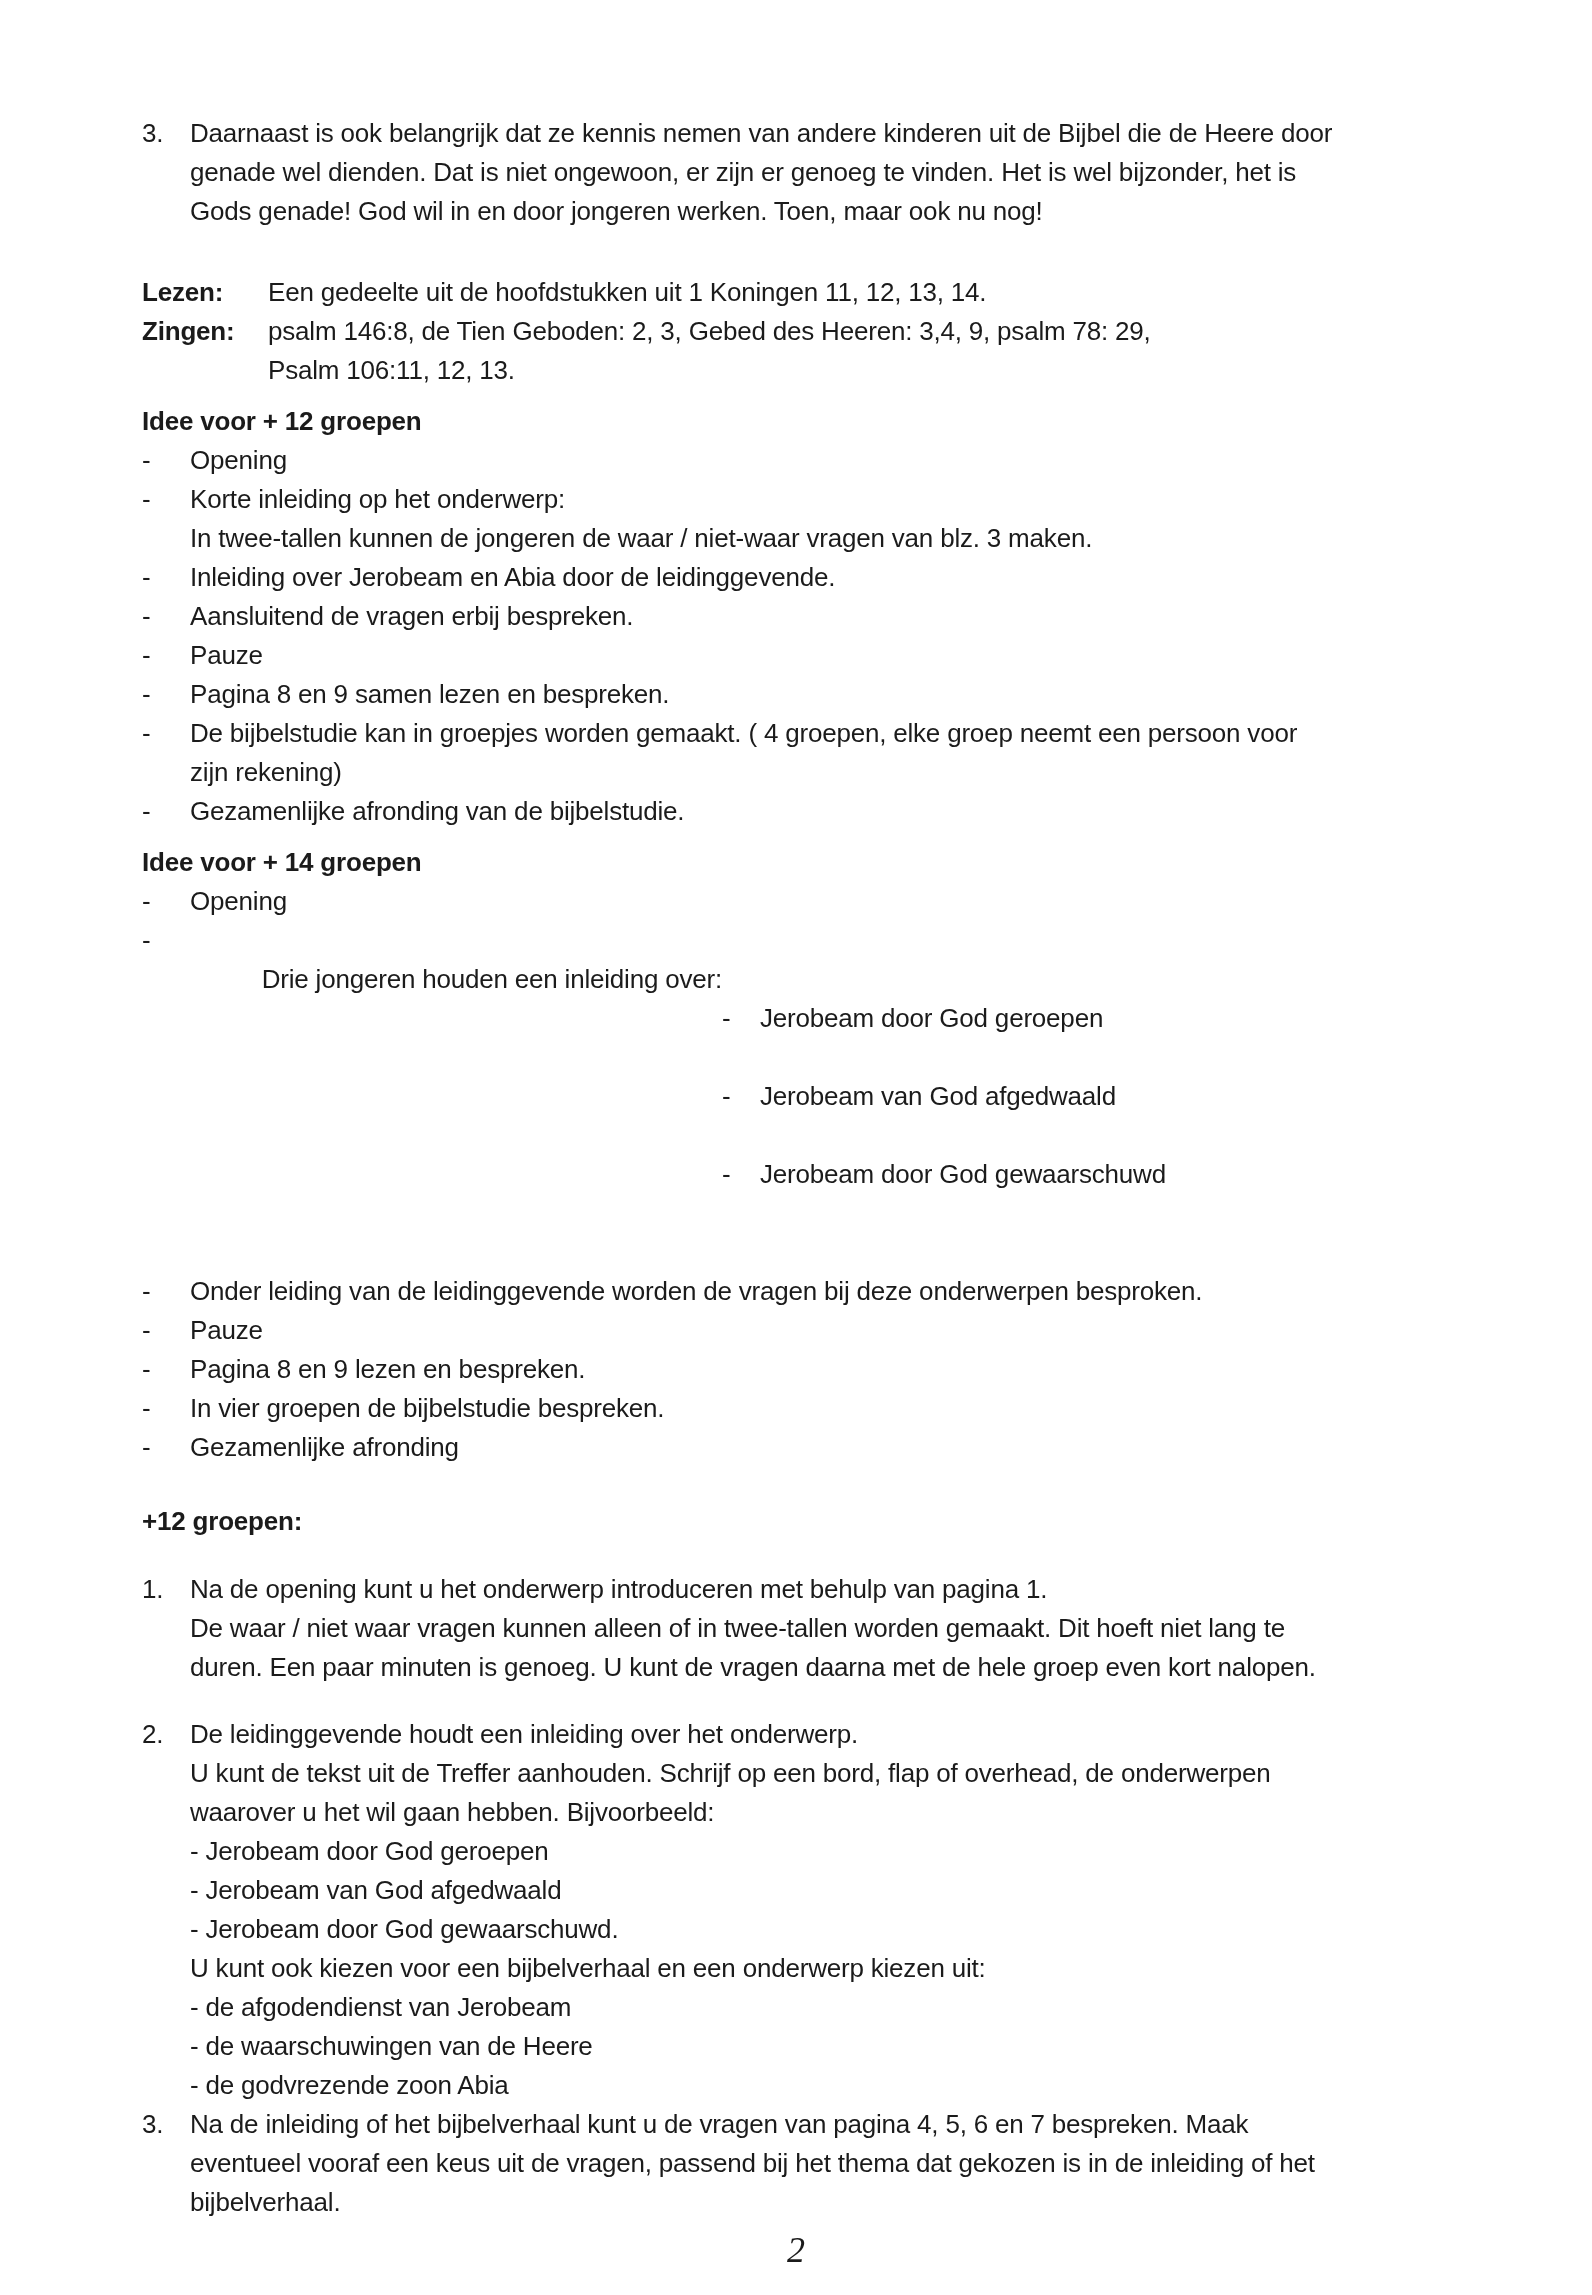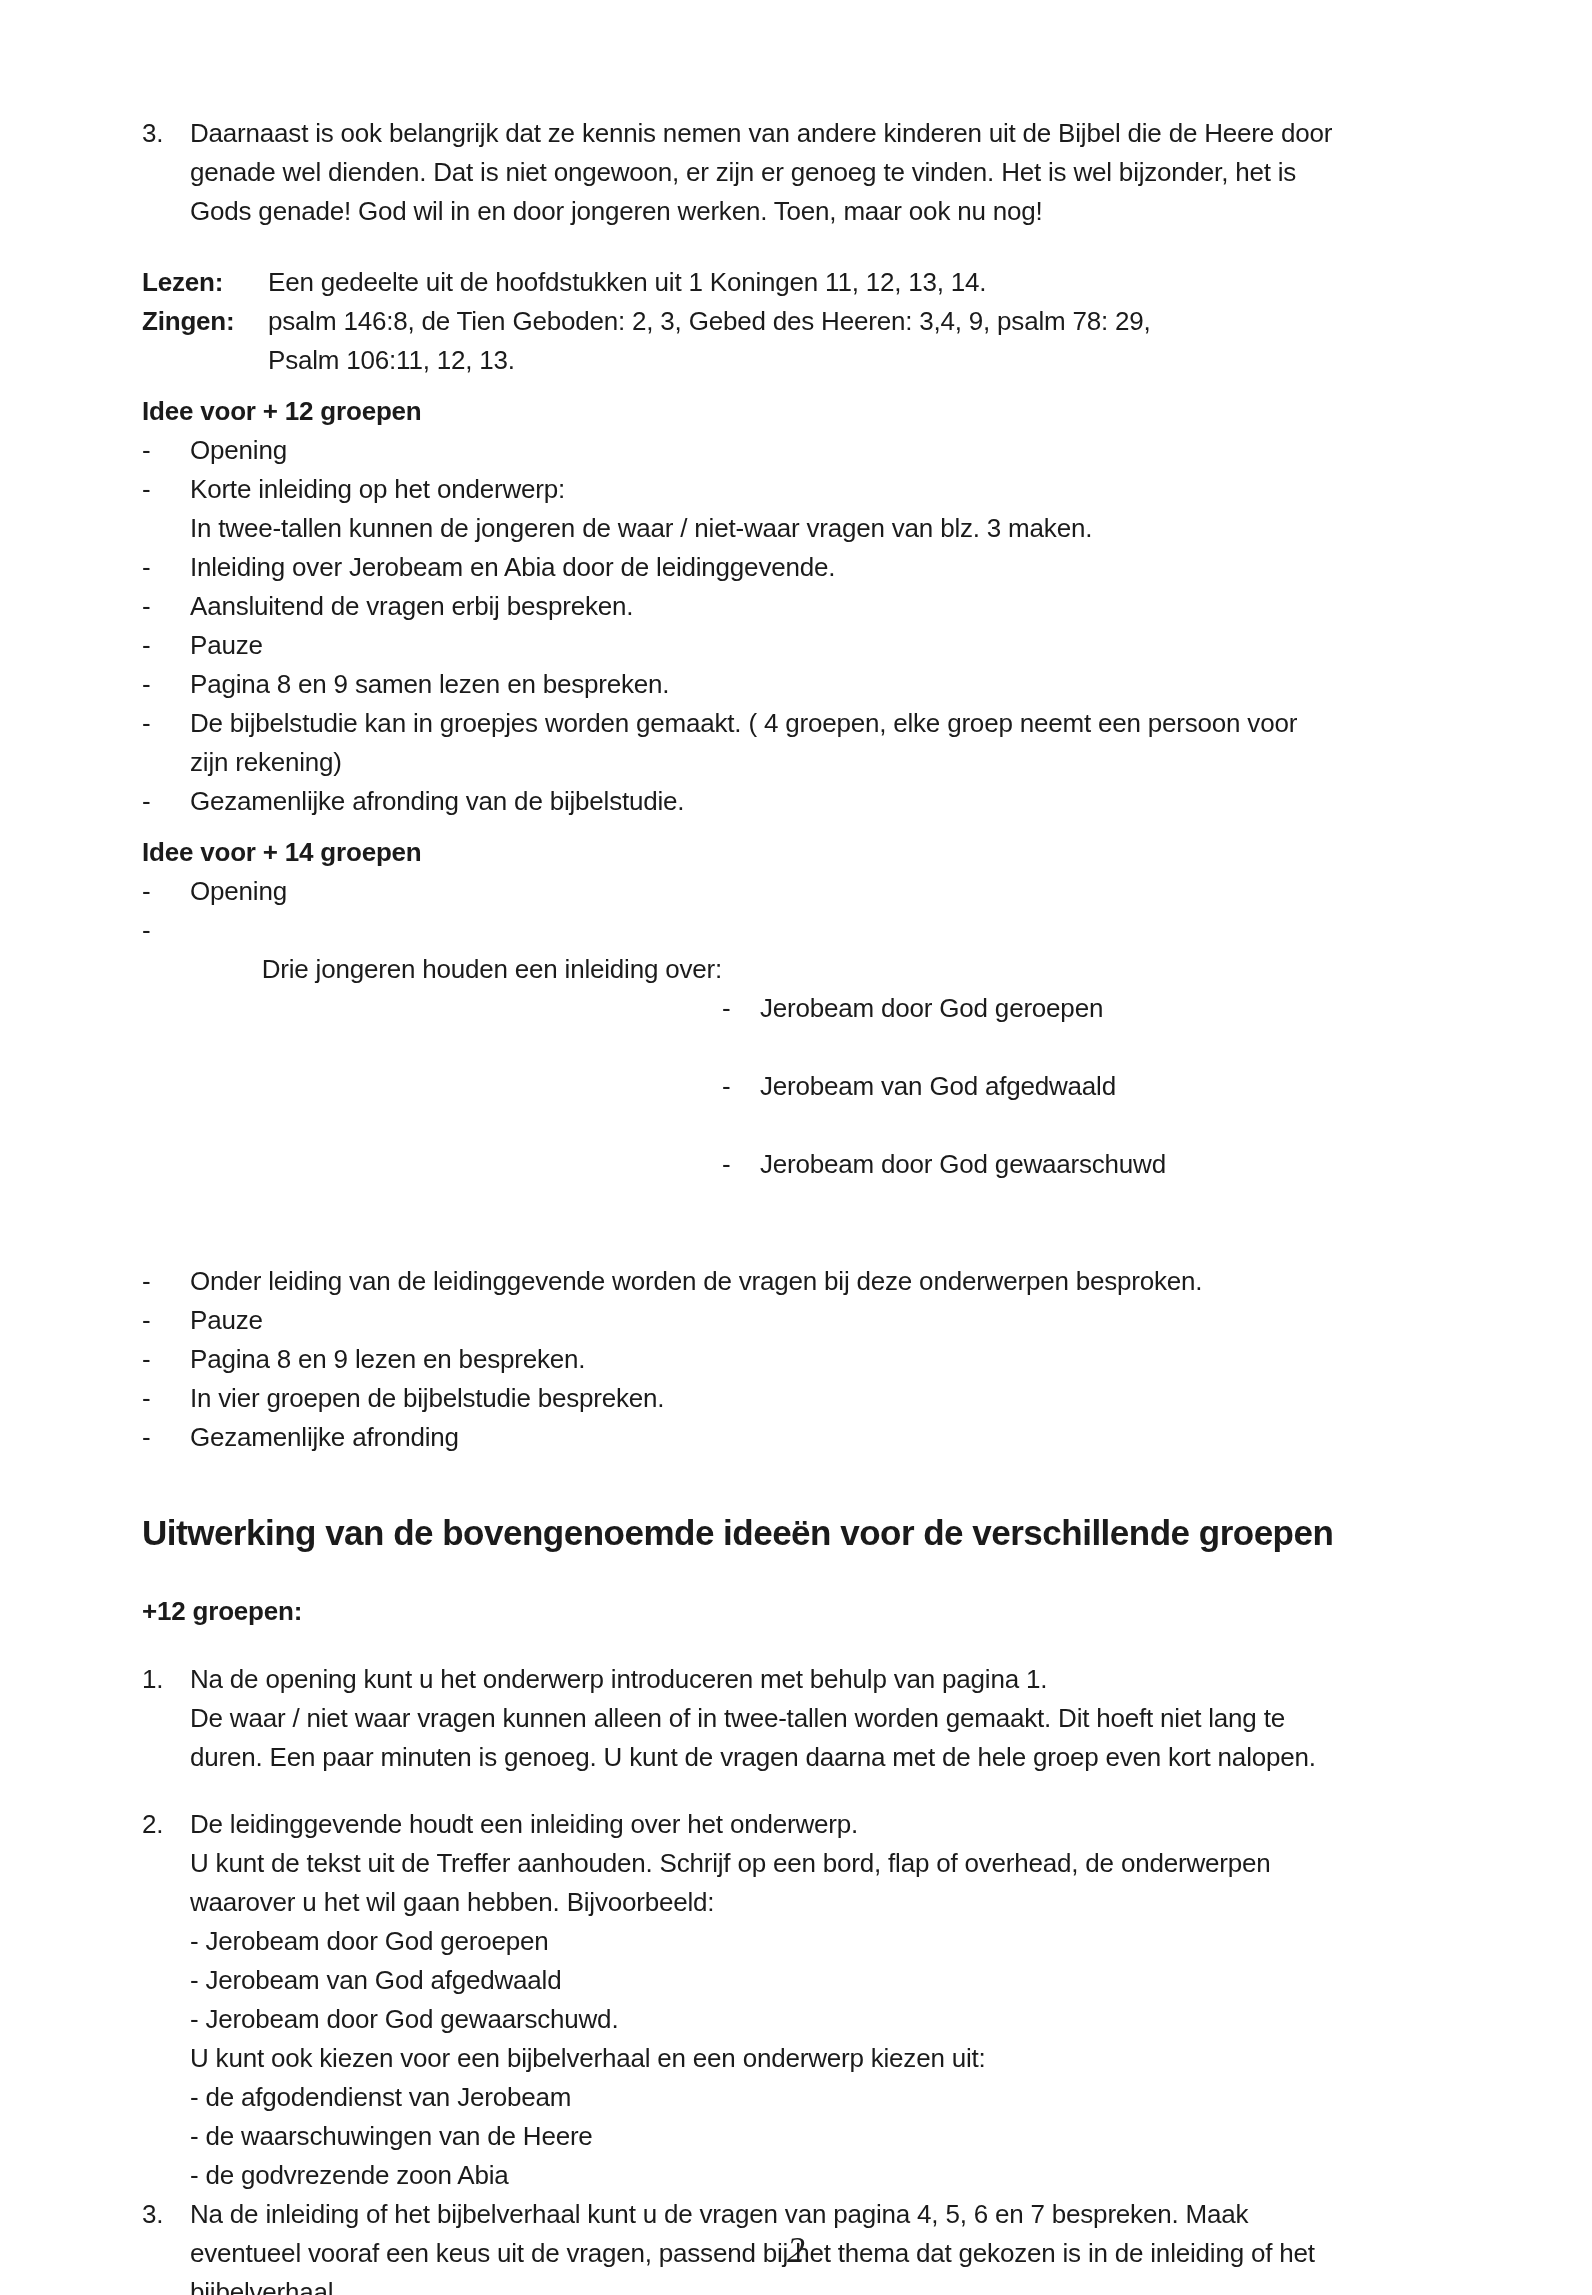--- a/index.html
+++ b/index.html
@@ -17,21 +17,21 @@
     height: 2295px;
     background: #ffffff;
     padding: 114px 129px 0 142px;
     overflow: hidden;
   }
   .row { display: flex; align-items: flex-start; }
   .col-num { flex: 0 0 48px; }
   .col-label { flex: 0 0 126px; font-weight: 700; }
   .col-text { flex: 1; white-space: pre-line; }
 
-  .readings { margin-top: 32px; }
+  .readings { margin-top: 42px; }
 
   .section { margin-top: 12px; }
   .section-heading { font-weight: 700; }
 
   .drie-row { display: flex; align-items: flex-start; }
   .drie-text { flex: 0 0 532px; white-space: nowrap; text-align: right; }
   .subcol { flex: 1; }
   .sub-dash { flex: 0 0 38px; }
 
   .main-heading {
@@ -164,21 +164,20 @@
     <div class="row">
       <span class="col-num">-</span>
       <div class="col-text">In vier groepen de bijbelstudie bespreken.</div>
     </div>
     <div class="row">
       <span class="col-num">-</span>
       <div class="col-text">Gezamenlijke afronding</div>
     </div>
   </div>
 
-  <div class="main-heading">Uitwerking van de bovengenoemde ideeën voor de verschillende groepen</div>
   <div class="subheading">+12 groepen:</div>
 
   <div class="numbered-list">
     <div class="row nitem">
       <span class="col-num">1.</span>
       <div class="col-text">Na de opening kunt u het onderwerp introduceren met behulp van pagina 1.
 De waar / niet waar vragen kunnen alleen of in twee-tallen worden gemaakt. Dit hoeft niet lang te
 duren. Een paar minuten is genoeg. U kunt de vragen daarna met de hele groep even kort nalopen.</div>
     </div>
     <div class="row nitem mt">

